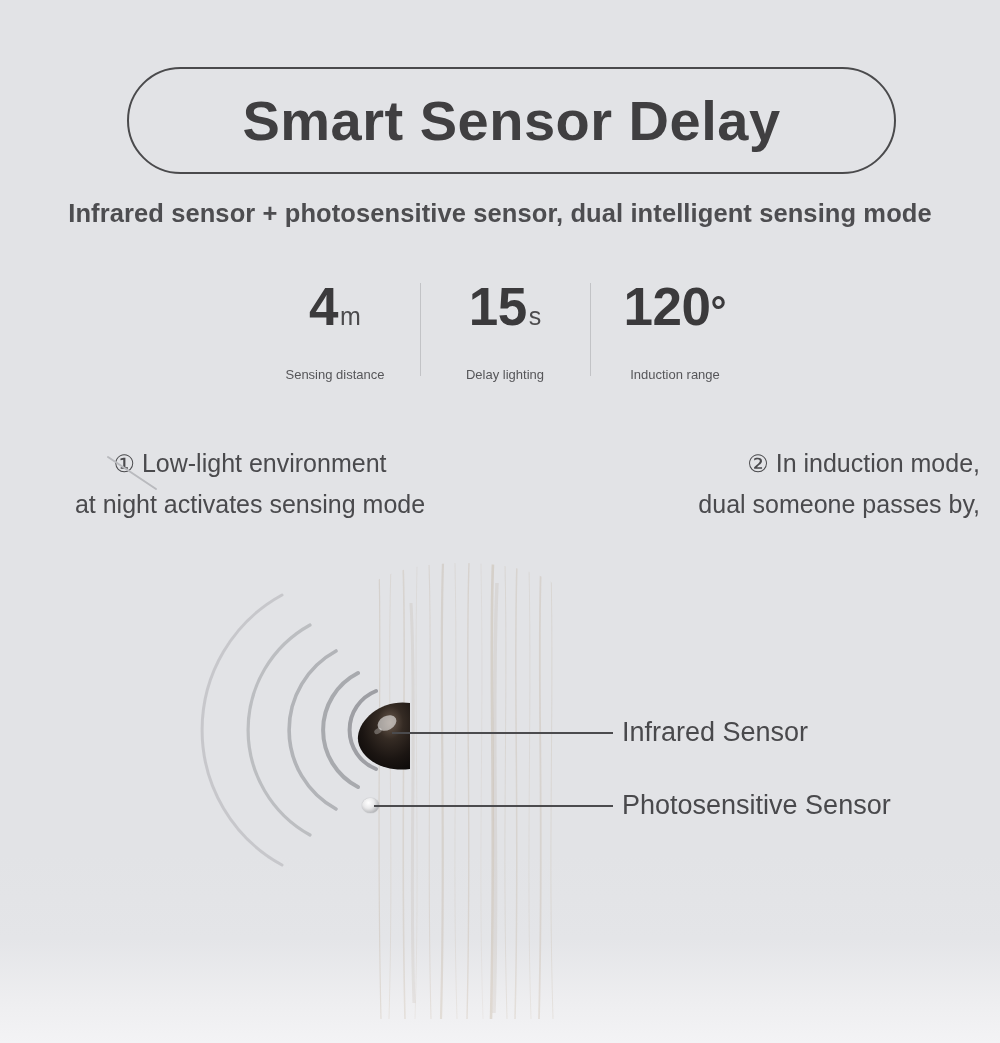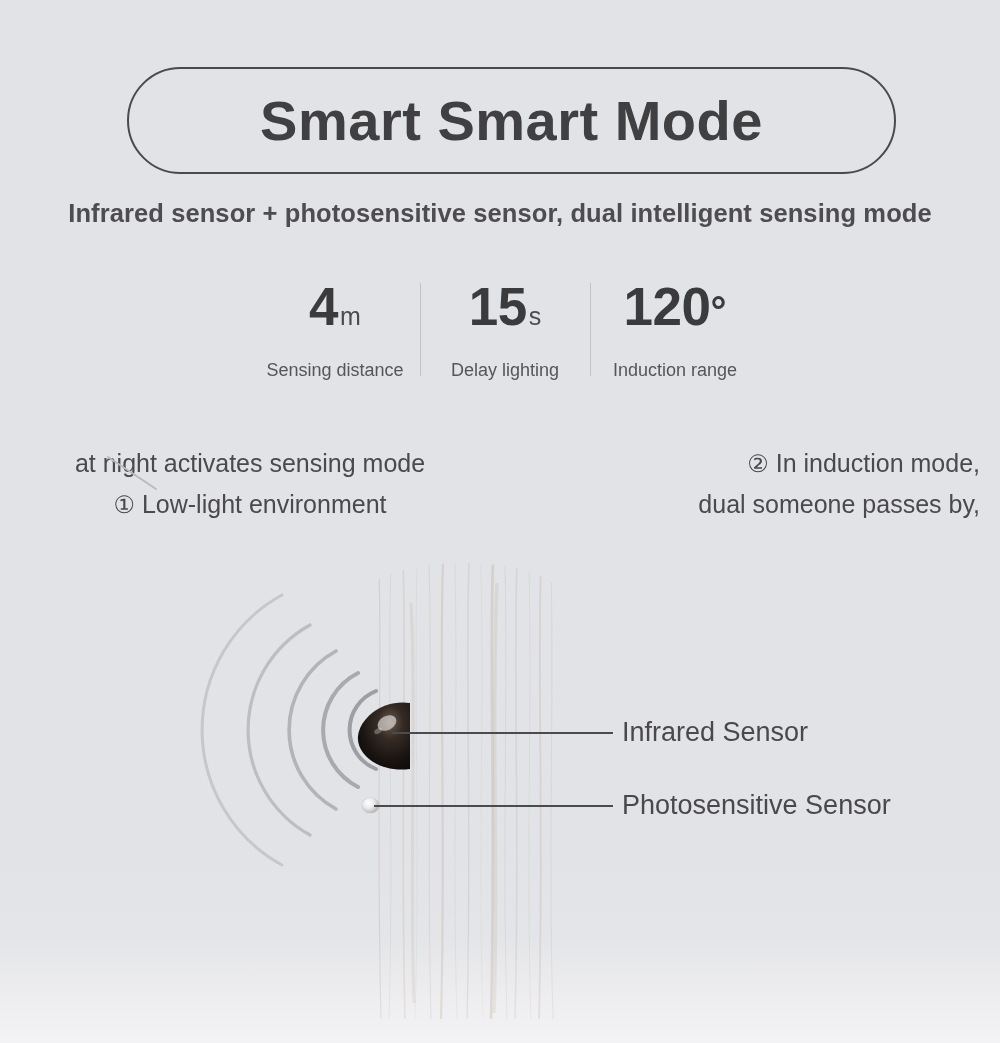--- a/index.html
+++ b/index.html
@@ -109,22 +109,22 @@
     line-height: 1;
     margin-left: 2px;
   }
   .spec-unit.deg {
     font-size: 40px;
     font-weight: bold;
     color: #3b3a3c;
     margin-left: 0;
   }
   .spec-label {
-    margin-top: 18px;
-    font-size: 18px;
+    margin-top: 25px;
+    font-size: 13px;
     color: #565659;
     white-space: nowrap;
   }
 
   
   .note {
     position: absolute;
     font-size: 25px;
     color: #4a4a4d;
     line-height: 1.62;
@@ -259,21 +259,21 @@
   }
   #callout-label-ir  { left: 622px; top: 179px; }
   #callout-label-pho { left: 622px; top: 252px; }
 </style>
 </head>
 <body>
 
 <div id="page">
 
   <div id="title-box">
-    <div id="title-text">Smart Smart Mode</div>
+    <div id="title-text">Smart Sensor Delay</div>
   </div>
 
   <div id="subtitle">Infrared sensor + photosensitive sensor, dual intelligent sensing mode</div>
 
   <div id="specs">
 
     <div class="spec">
       <div class="spec-value">
         <span class="spec-num">4</span>
         <span class="spec-unit">m</span>
@@ -293,25 +293,25 @@
       <div class="spec-value">
         <span class="spec-num">120</span>
         <span class="spec-unit deg">°</span>
       </div>
       <div class="spec-label">Induction range</div>
     </div>
 
   </div>
 
   <div class="note" id="note-1">
-    <div>at night activates sensing mode</div>
     <div>
       <span class="note-circ">①</span>
       <span>Low-light environment</span>
     </div>
+    <div>at night activates sensing mode</div>
   </div>
 
   <svg id="note-artifact" viewBox="0 0 52 36">
     <path d="M2 2 L50 34" stroke="#b9babe" stroke-width="2" fill="none" stroke-linecap="round"></path>
   </svg>
 
   <div class="note" id="note-2">
     <div>
       <span class="note-circ">②</span>
       <span>In induction mode,</span>

